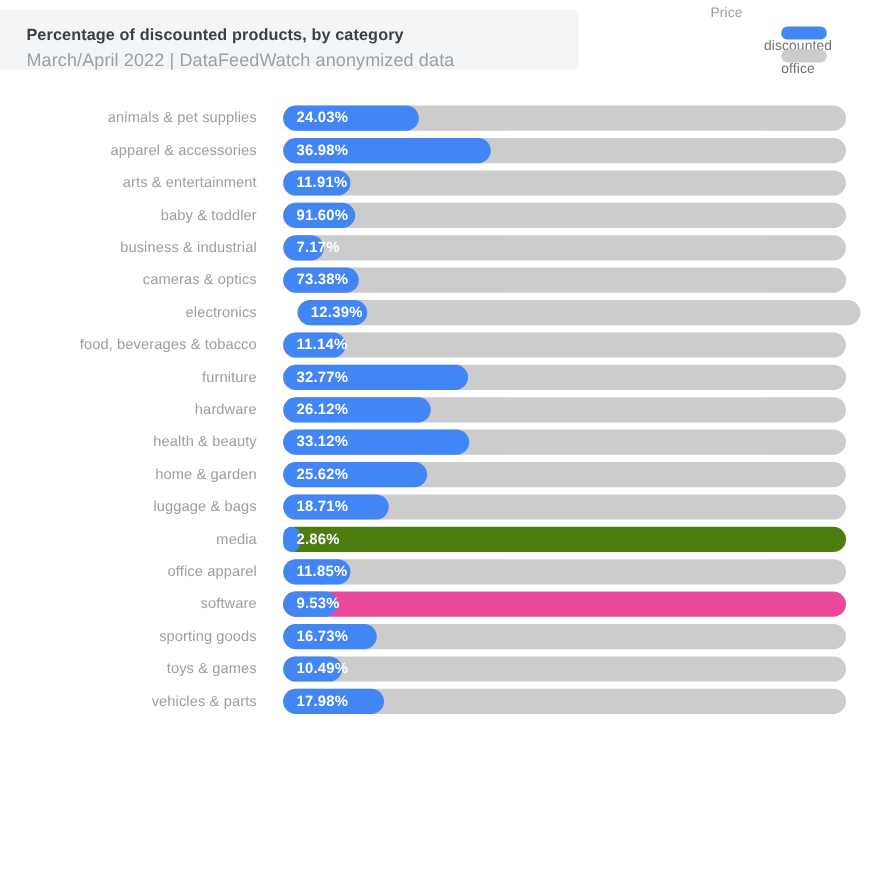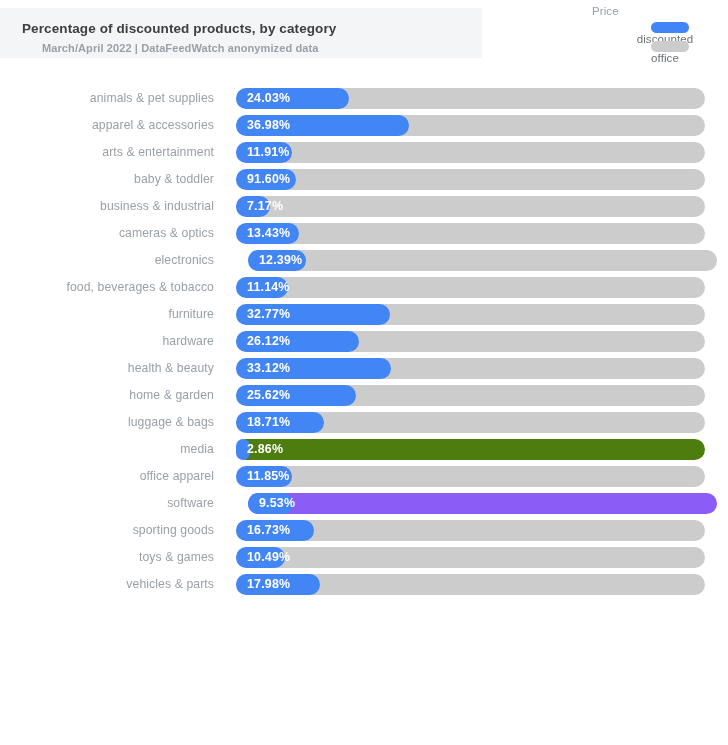--- a/index.html
+++ b/index.html
@@ -31,26 +31,25 @@
     font-size: 13.5px;
     font-weight: 600;
     color: #3c4043;
     letter-spacing: 0.1px;
     white-space: nowrap;
   }
   #chart-subtitle {
     position: absolute;
     left: 22px;
     top: 34px;
-    font-size: 11px;
-    font-weight: 700;
+    font-size: 15px;
+    font-weight: 400;
     color: #9aa0a6;
     letter-spacing: 0.1px;
     white-space: nowrap;
-    margin-left: 20px;
   }
 
   
   #legend {
     position: absolute;
     left: 592px;
     top: 5px;
     width: 136px;
   }
   #legend-title {
@@ -189,21 +188,21 @@
       <div class="cat-label">business &amp; industrial</div>
       <div class="track" style="background: rgb(204, 204, 204);">
         <div class="fill" style="background: rgb(66, 133, 244); width: 33.6273px;"></div>
         <div class="val-label">7.17%</div>
       </div>
     </div>
     <div class="bar-row">
       <div class="cat-label">cameras &amp; optics</div>
       <div class="track" style="background: rgb(204, 204, 204);">
         <div class="fill" style="background: rgb(66, 133, 244); width: 62.9867px;"></div>
-        <div class="val-label">13.43%</div>
+        <div class="val-label">73.38%</div>
       </div>
     </div>
     <div class="bar-row">
       <div class="cat-label">electronics</div>
       <div class="track" style="background: rgb(204, 204, 204); margin-left: 12px;">
         <div class="fill" style="background: rgb(66, 133, 244); width: 58.1091px;"></div>
         <div class="val-label">12.39%</div>
       </div>
     </div>
     <div class="bar-row">
@@ -257,21 +256,21 @@
     </div>
     <div class="bar-row">
       <div class="cat-label">office apparel</div>
       <div class="track" style="background: rgb(204, 204, 204);">
         <div class="fill" style="background: rgb(66, 133, 244); width: 55.5765px;"></div>
         <div class="val-label">11.85%</div>
       </div>
     </div>
     <div class="bar-row">
       <div class="cat-label">software</div>
-      <div class="track" style="background: #8b5cf6; margin-left: 12px;">
+      <div class="track" style="background: #ec4899;">
         <div class="fill" style="background: rgb(66, 133, 244); width: 44.6957px;"></div>
         <div class="val-label">9.53%</div>
       </div>
     </div>
     <div class="bar-row">
       <div class="cat-label">sporting goods</div>
       <div class="track" style="background: rgb(204, 204, 204);">
         <div class="fill" style="background: rgb(66, 133, 244); width: 78.4637px;"></div>
         <div class="val-label">16.73%</div>
       </div>

